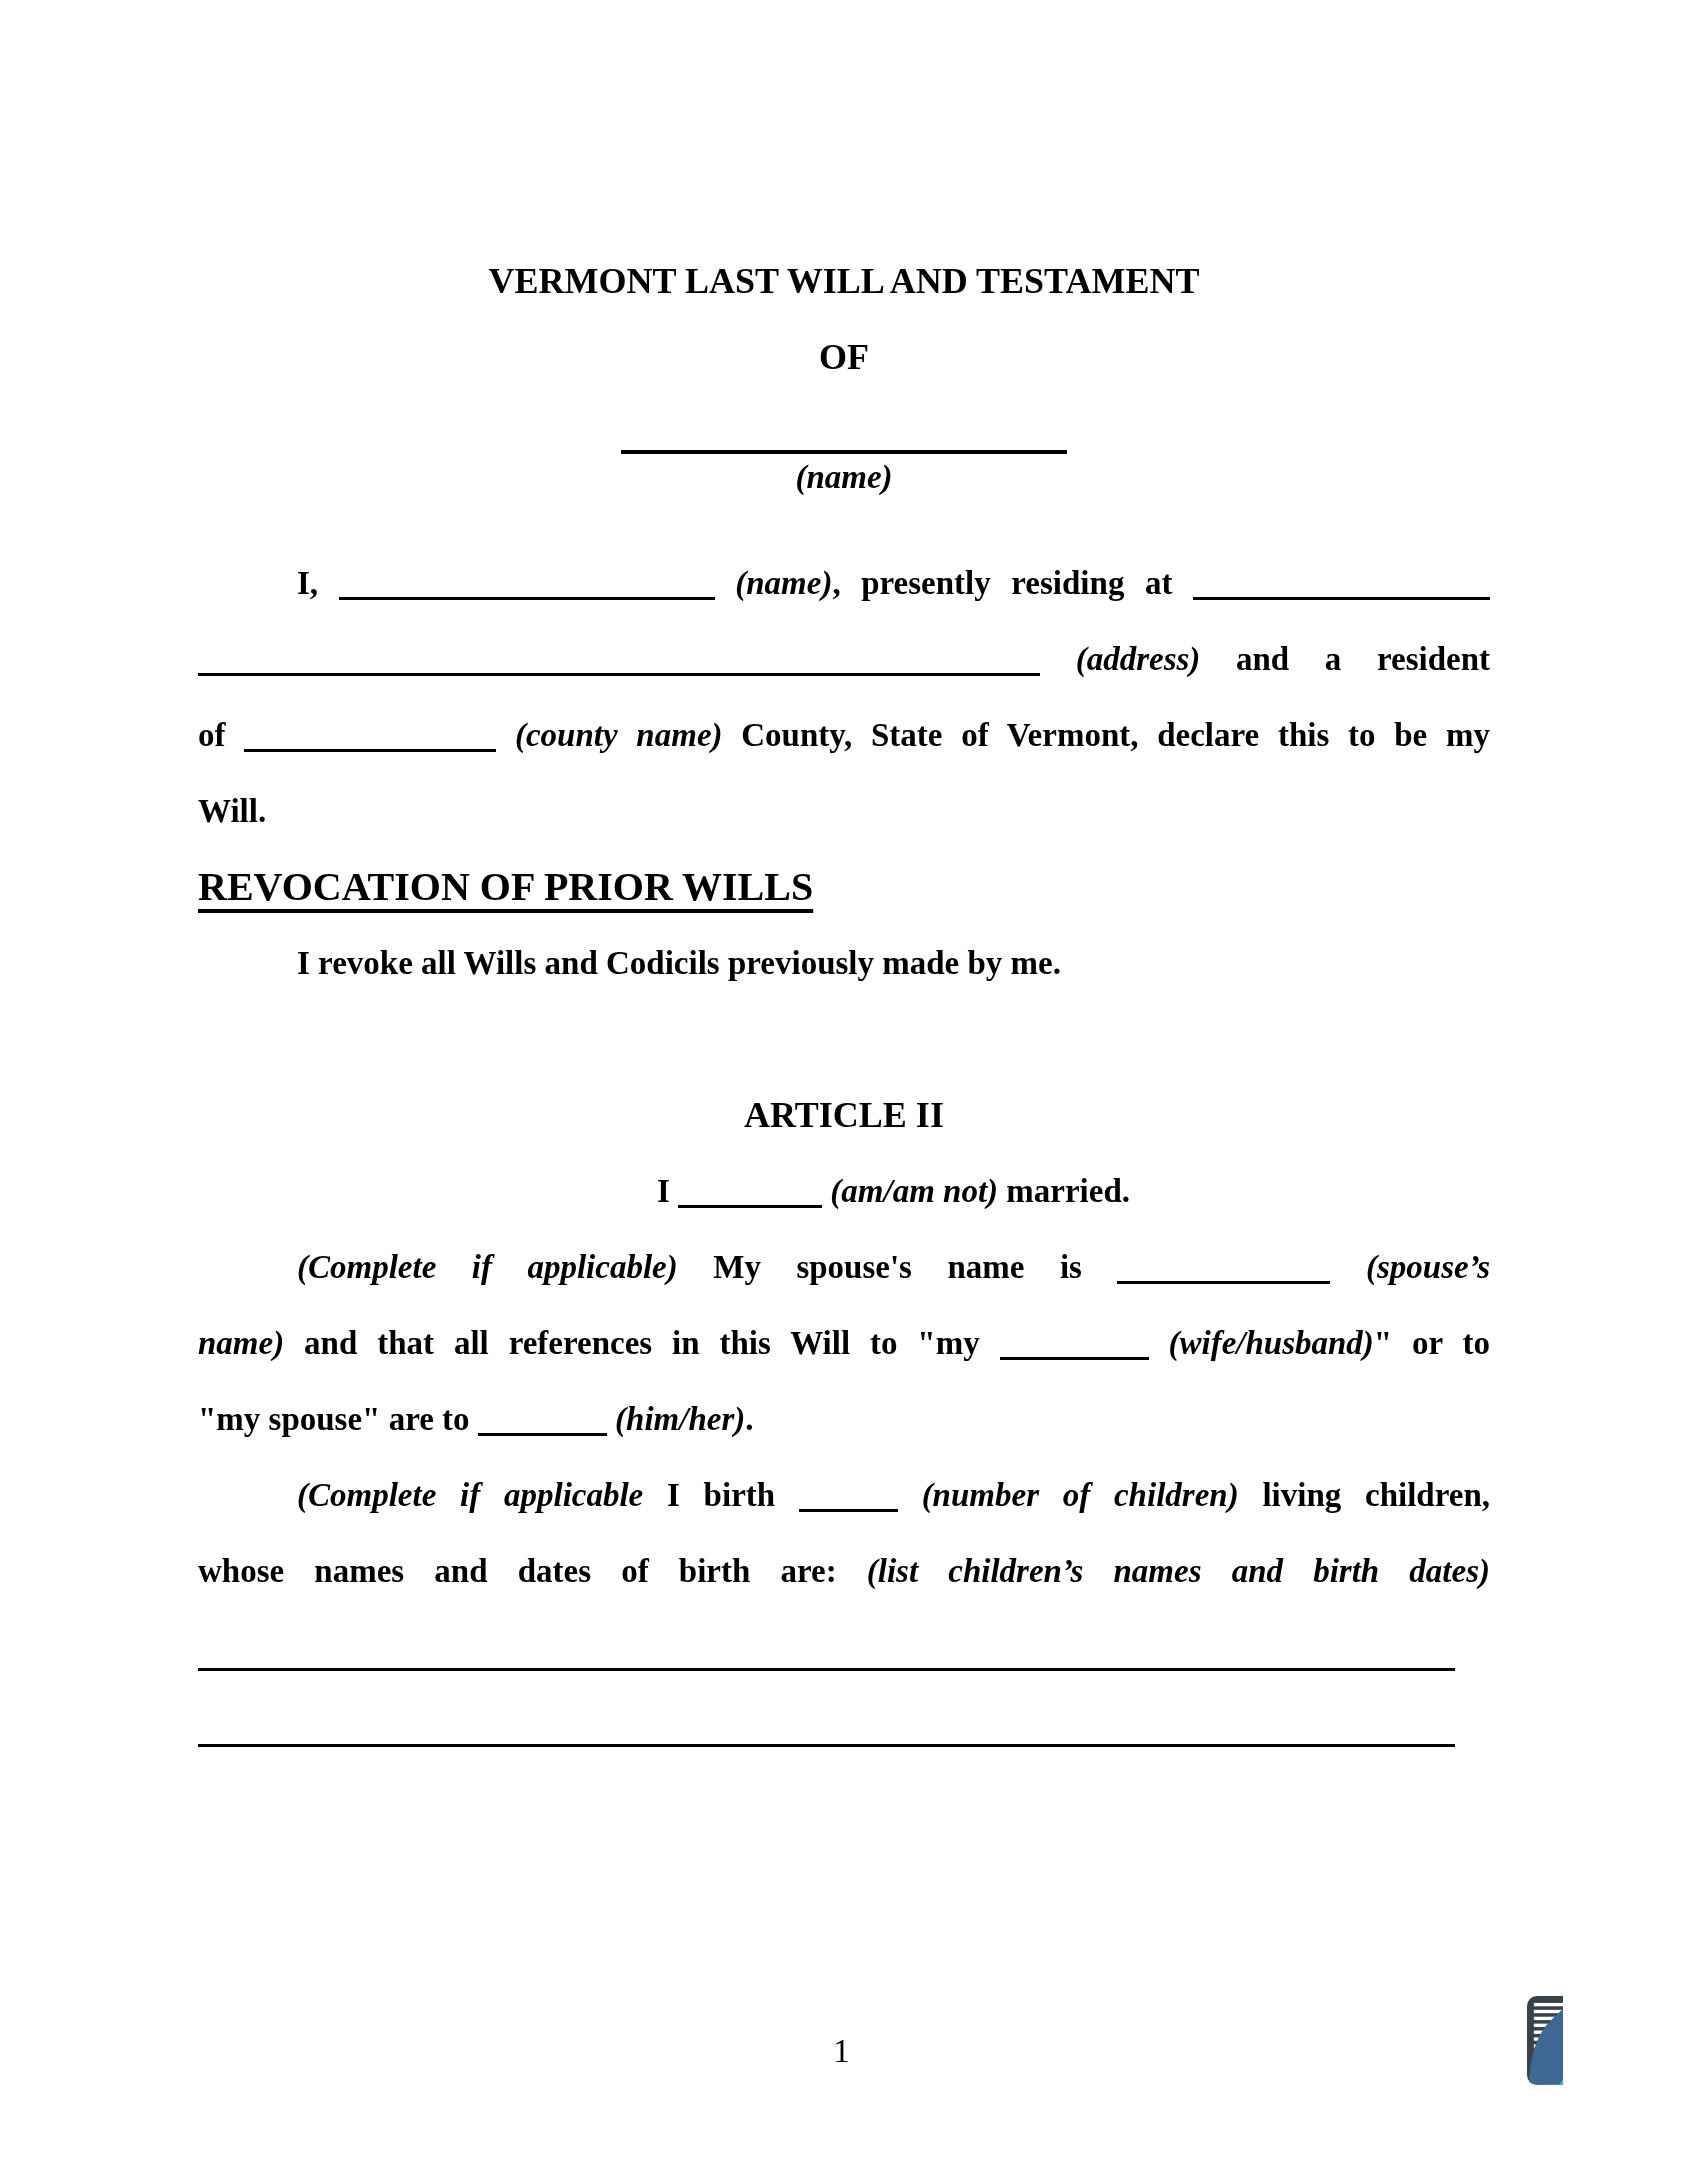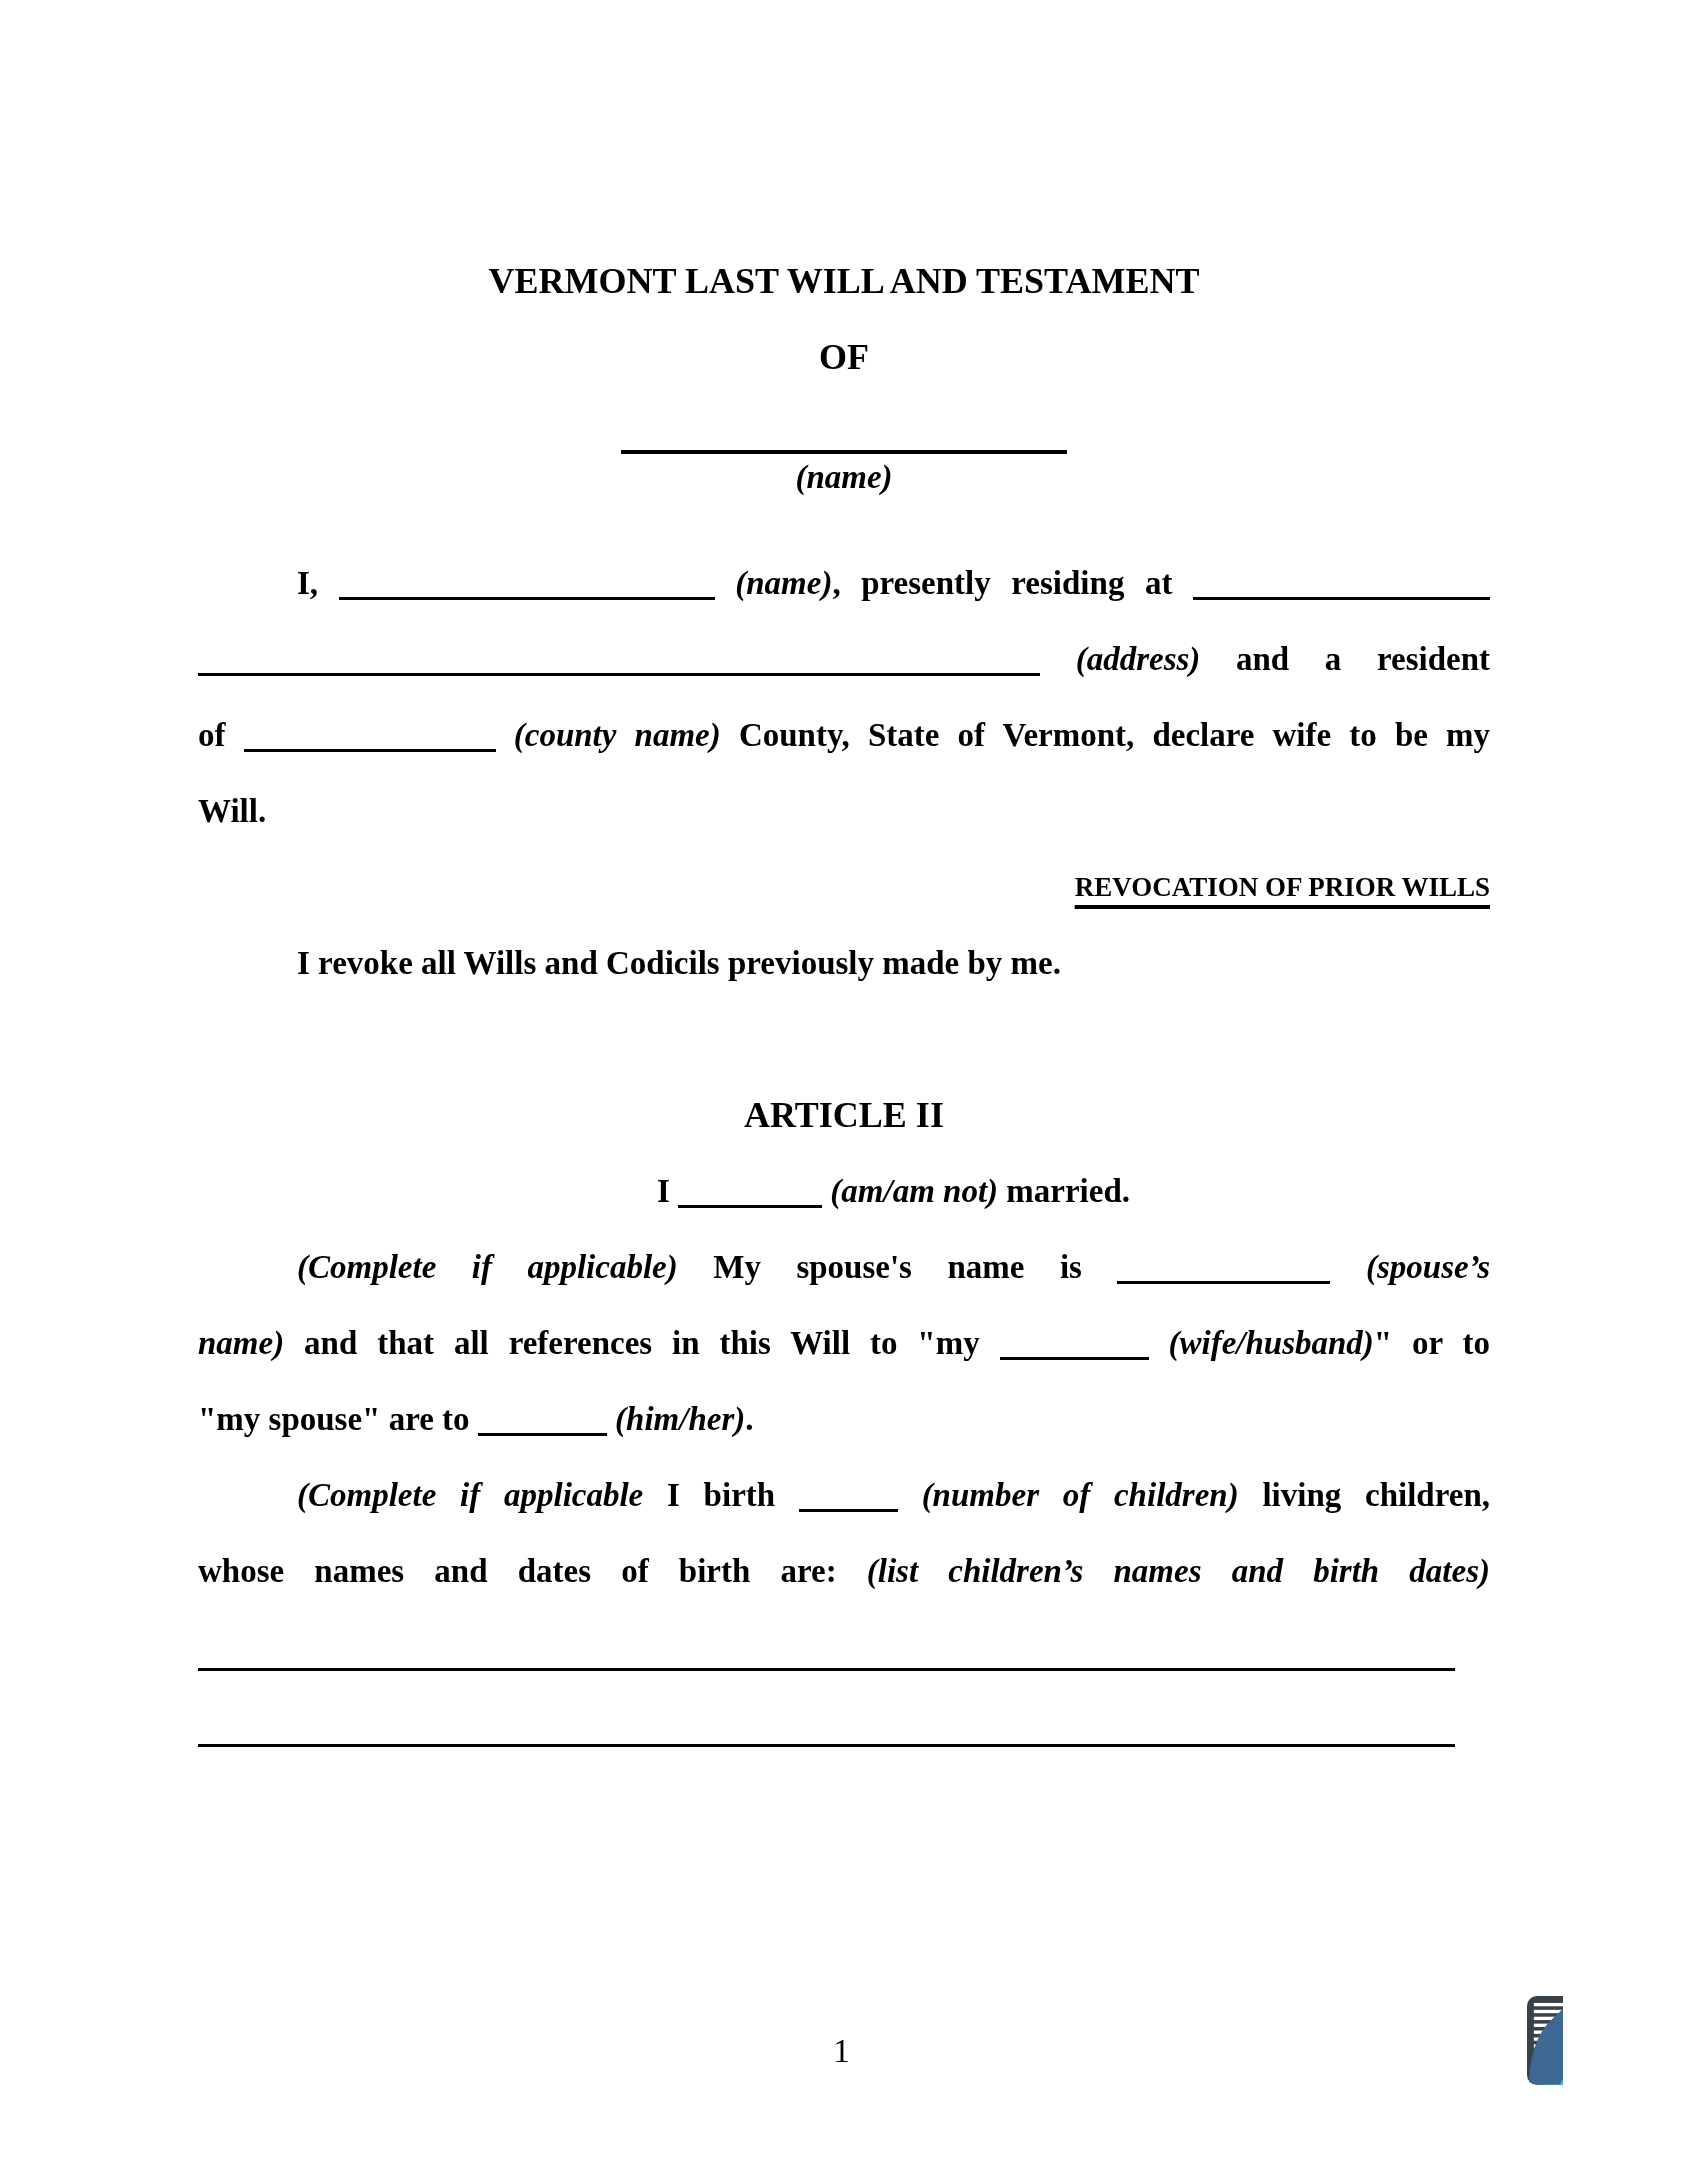--- a/index.html
+++ b/index.html
@@ -5,21 +5,21 @@
   html,body{margin:0;padding:0;background:#ffffff;}
   .page{
     position:relative;width:1563px;height:2178px;background:#ffffff;
     font-family:"Liberation Serif", serif;color:#000;overflow:hidden;
   }
   .doc{position:absolute;left:198px;top:0;width:1292px;padding-top:243px;}
   .line{line-height:76px;font-size:33px;font-weight:bold;}
   .body{font-size:33px;}
   .jline{text-align:justify;text-align-last:justify;}
   .heading{font-weight:bold;font-size:36px;text-align:center;}
-  .headingu{font-weight:bold;font-size:27px;text-align:right;}
+  .headingu{font-weight:bold;font-size:40px;text-align:left;}
   .headingu .seg{text-decoration:underline;text-decoration-thickness:4px;text-underline-offset:9px;}
   .caption{font-weight:bold;font-style:italic;font-size:33px;text-align:center;line-height:46px;}
   .it{font-style:italic;}
   .bit{font-style:italic;font-weight:bold;}
   .blank{display:inline-block;height:8px;border-bottom:3px solid #000;vertical-align:-6px;}
   .nameline{border-top:4px solid #000;width:446px;margin:55px auto 0 auto;height:0;}
   .rule{border-top:3px solid #000;width:1257px;height:0;}
   .spacer{width:100%;}
   .footer{
     position:absolute;top:2013px;left:0;width:1683px;text-align:center;
@@ -32,21 +32,21 @@
 
 <div class="page">
 
   <div id="doc" class="doc">
       <div class="line heading"><span class="seg">VERMONT LAST WILL AND TESTAMENT</span></div>
       <div class="line heading"><span class="seg">OF</span></div>
       <div class="nameline" style="width: 446px; margin-top: 55px;"></div>
       <div class="line caption"><span class="seg bit">(name)</span></div>
       <div class="line body jline" style="text-indent: 99px; margin-top: 45px;"><span class="seg">I,</span> <span class="blank" style="width: 376px;"></span> <span class="seg it">(name)</span><span class="seg">, presently residing at</span> <span class="blank" style="width: 297px;"></span></div>
       <div class="line body jline"><span class="blank" style="width: 842px;"></span> <span class="seg it">(address)</span> <span class="seg">and a resident</span></div>
-      <div class="line body jline"><span class="seg">of</span> <span class="blank" style="width: 252px;"></span> <span class="seg it">(county name)</span> <span class="seg">County, State of Vermont, declare wife to be my</span></div>
+      <div class="line body jline"><span class="seg">of</span> <span class="blank" style="width: 252px;"></span> <span class="seg it">(county name)</span> <span class="seg">County, State of Vermont, declare this to be my</span></div>
       <div class="line body"><span class="seg">Will.</span></div>
       <div class="line headingu"><span class="seg">REVOCATION OF PRIOR WILLS</span></div>
       <div class="line body" style="text-indent: 99px;"><span class="seg">I revoke all Wills and Codicils previously made by me.</span></div>
       <div class="spacer" style="height: 76px;"></div>
       <div class="line heading"><span class="seg">ARTICLE II</span></div>
       <div class="line body" style="text-indent: 99px; text-align: center;"><span class="seg">I</span> <span class="blank" style="width: 144px;"></span> <span class="seg it">(am/am not)</span> <span class="seg">married.</span></div>
       <div class="line body jline" style="text-indent: 99px;"><span class="seg it">(Complete if applicable)</span> <span class="seg">My spouse's name is</span> <span class="blank" style="width: 213px;"></span> <span class="seg it">(spouse’s</span></div>
       <div class="line body jline"><span class="seg it">name)</span> <span class="seg">and that all references in this Will to "my</span> <span class="blank" style="width: 149px;"></span> <span class="seg it">(wife/husband)</span><span class="seg">"  or  to</span></div>
       <div class="line body"><span class="seg">"my spouse" are to</span> <span class="blank" style="width: 129px;"></span> <span class="seg it">(him/her)</span><span class="seg">.</span></div>
       <div class="line body jline" style="text-indent: 99px;"><span class="seg it">(Complete if applicable</span> <span class="seg">I  birth</span> <span class="blank" style="width: 99px;"></span> <span class="seg it">(number of children)</span> <span class="seg">living  children,</span></div>

